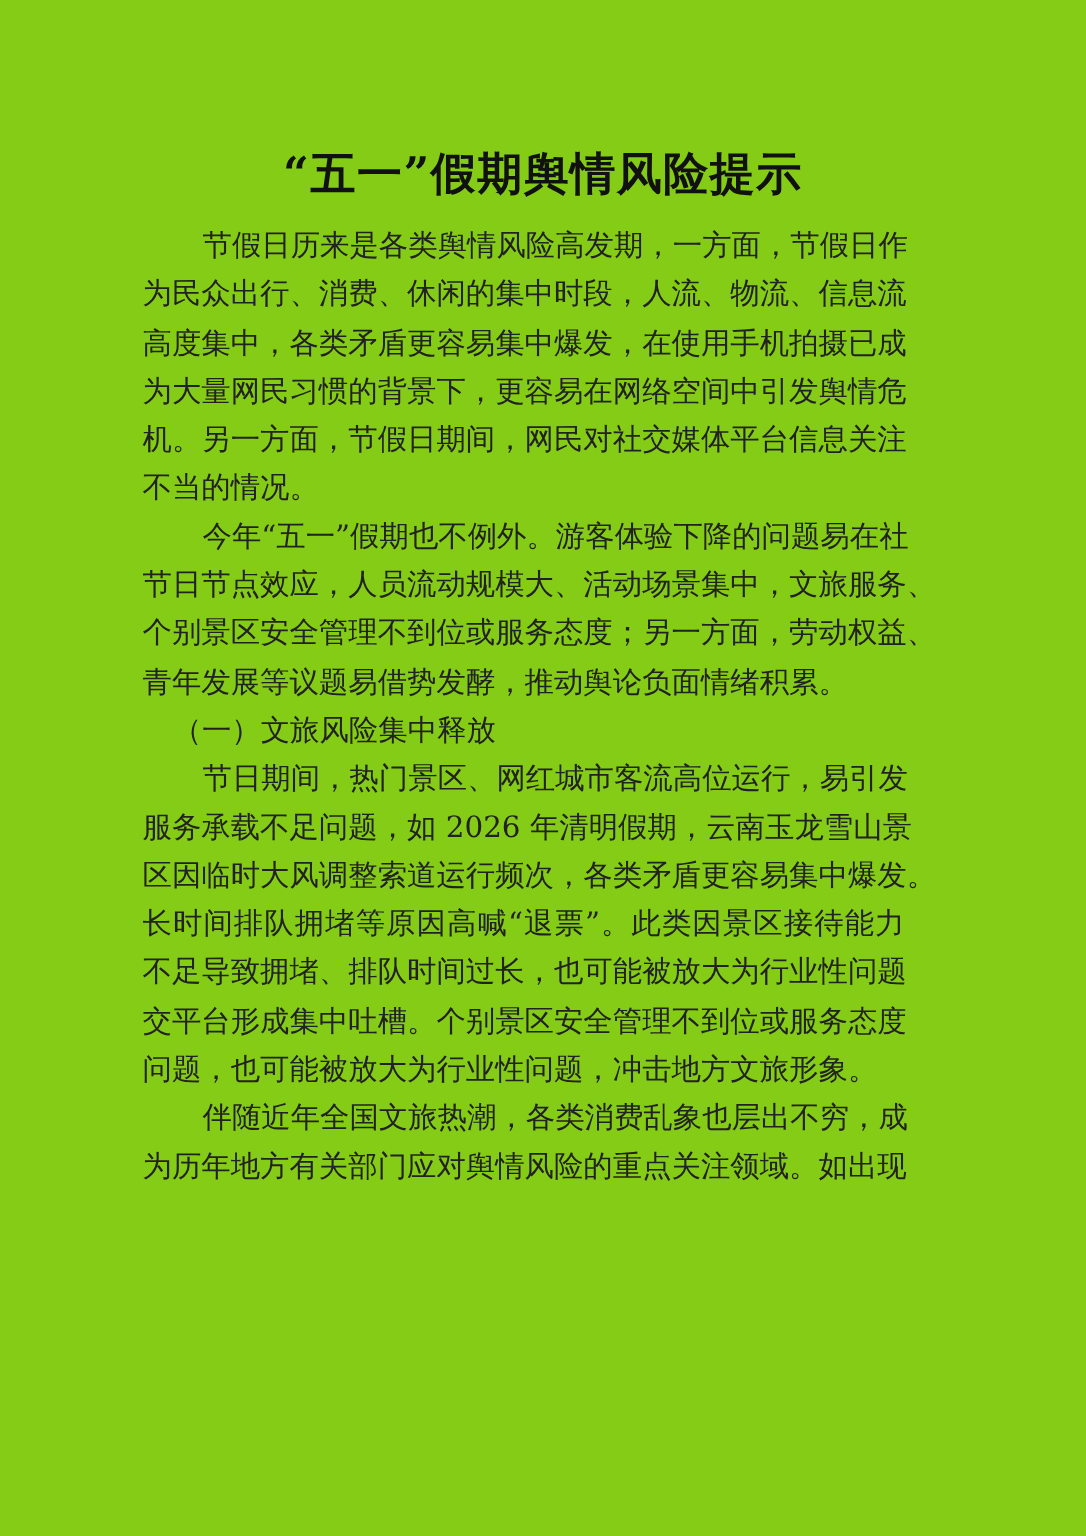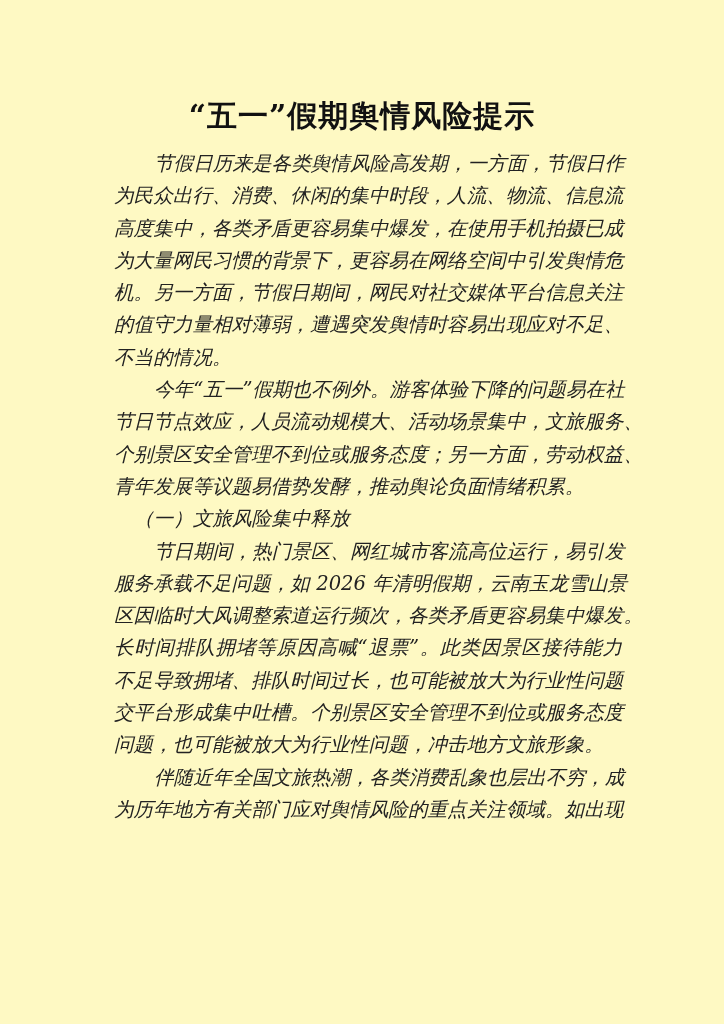--- a/index.html
+++ b/index.html
@@ -1,47 +1,46 @@
 <!DOCTYPE html>
 <html><head>
 <meta charset="utf-8">
 <style>
   html, body { margin: 0; padding: 0; background: #ffffff; }
   body { width: 724px; height: 1024px; overflow: hidden; position: relative; }
   .page {
     position: absolute; left: 0; top: 0; width: 724px; height: 1024px;
-    background: #fef9c3; color: #1a1a1a;
+    background: #84cc16; color: #1a1a1a;
   }
   .title {
     position: absolute; left: 0; top: 96px; width: 724px; text-align: center;
     font-family: "DejaVu Serif", "Liberation Serif", serif;
     font-size: 30px; font-weight: bold; letter-spacing: 1px; color: #111;
   }
   .body {
-    position: absolute; left: 114px; top: 148px; width: 508px;
+    position: absolute; left: 95px; top: 148px; width: 508px;
     font-family: "DejaVu Serif", "Liberation Serif", serif;
-    font-size: 19.6px; line-height: 32.3px; color: #222; font-style: italic;
+    font-size: 19.6px; line-height: 32.3px; color: #222;
   }
   .line { white-space: nowrap; display: block; height: 32.3px; text-align: justify; text-align-last: justify; }
   .line.last { text-align-last: left; }
   .line.indent { padding-left: 40px; }
   .heading { padding-left: 20px; text-align-last: left; }
 </style>
 </head>
 <body>
 
 <div class="page">
   <div class="title">“五一”假期舆情风险提示</div>
   <div class="body">
     <span class="line indent">节假日历来是各类舆情风险高发期，一方面，节假日作</span>
     <span class="line">为民众出行、消费、休闲的集中时段，人流、物流、信息流</span>
     <span class="line">高度集中，各类矛盾更容易集中爆发，在使用手机拍摄已成</span>
     <span class="line">为大量网民习惯的背景下，更容易在网络空间中引发舆情危</span>
     <span class="line">机。另一方面，节假日期间，网民对社交媒体平台信息关注</span>
-    <span class="line">的值守力量相对薄弱，遭遇突发舆情时容易出现应对不足、</span>
     <span class="line last">不当的情况。</span>
     <span class="line indent">今年“五一”假期也不例外。游客体验下降的问题易在社</span>
     <span class="line">节日节点效应，人员流动规模大、活动场景集中，文旅服务、</span>
     <span class="line">个别景区安全管理不到位或服务态度；另一方面，劳动权益、</span>
     <span class="line last">青年发展等议题易借势发酵，推动舆论负面情绪积累。</span>
     <span class="line heading">（一）文旅风险集中释放</span>
     <span class="line indent">节日期间，热门景区、网红城市客流高位运行，易引发</span>
     <span class="line">服务承载不足问题，如 2026 年清明假期，云南玉龙雪山景</span>
     <span class="line">区因临时大风调整索道运行频次，各类矛盾更容易集中爆发。</span>
     <span class="line">长时间排队拥堵等原因高喊“退票”。此类因景区接待能力</span>

